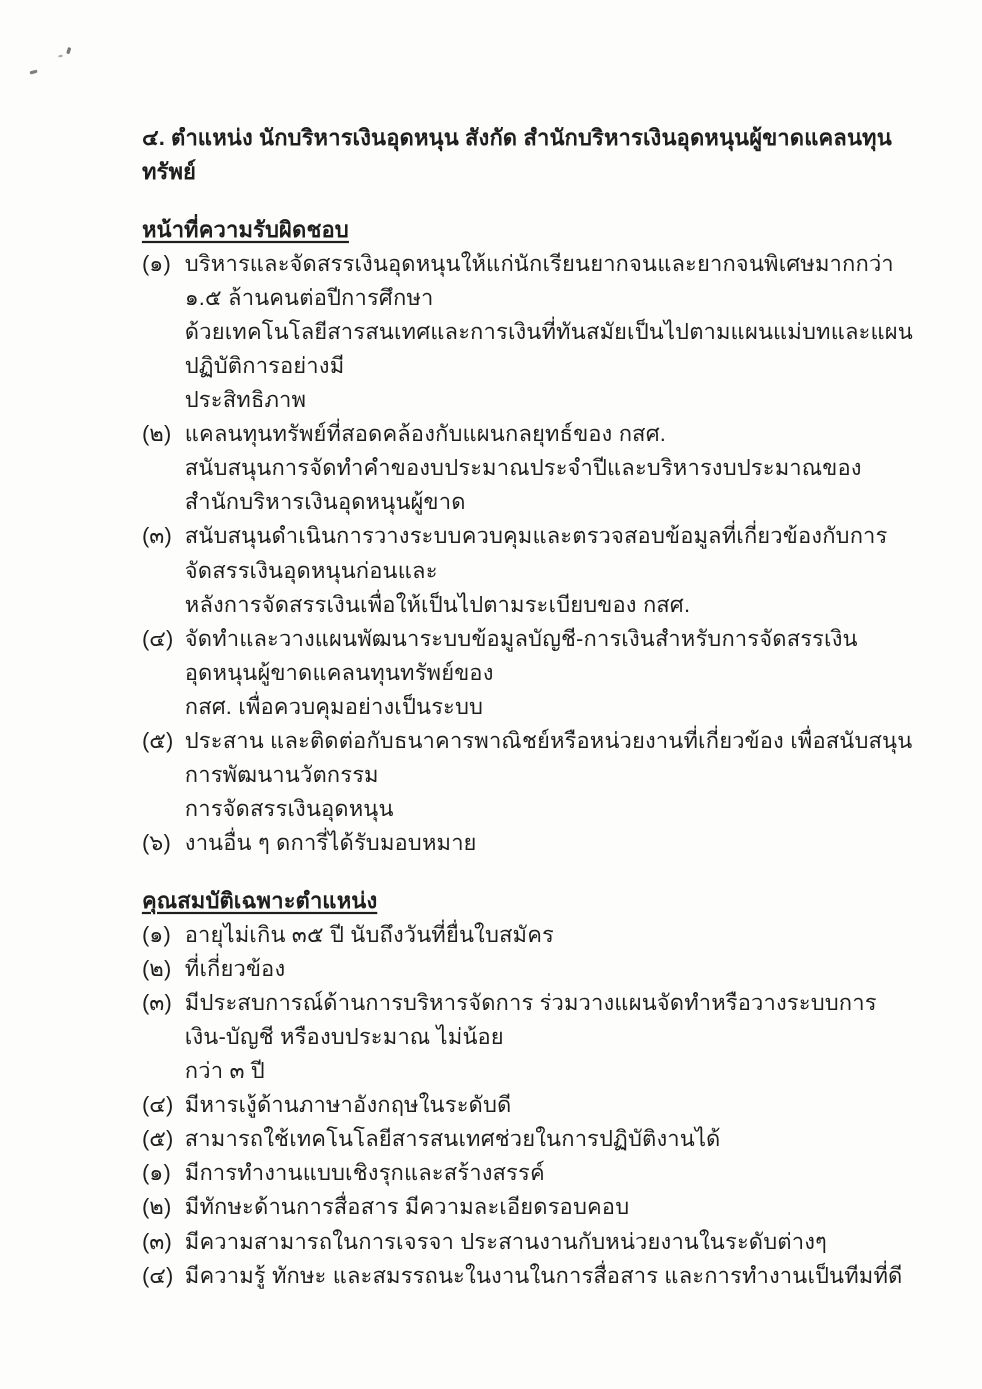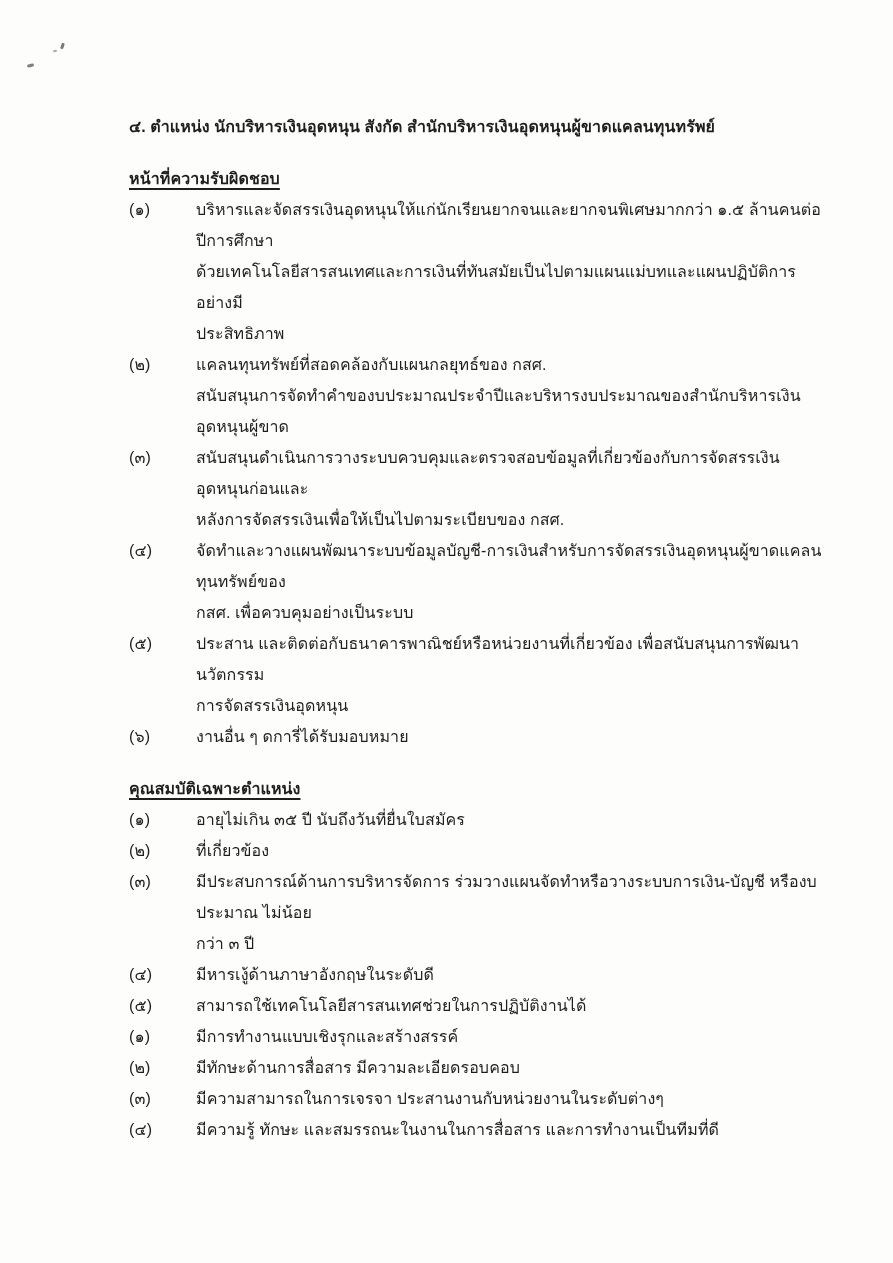--- a/index.html
+++ b/index.html
@@ -11,40 +11,40 @@
     background: #fdfdfc;
     font-family: "Liberation Sans", "DejaVu Sans", sans-serif;
     color: #1e1e1e;
     overflow: hidden;
   }
   .content {
     position: absolute;
     left: 129px;
     top: 111px;
     width: 701px;
-    font-size: 16px;
+    font-size: 20px;
     line-height: 31px;
     letter-spacing: 0.1px;
   }
   .doc-title {
     font-weight: 700;
   }
   .section-heading {
     font-weight: 700;
     margin-top: 21px;
   }
   .section-heading .hd {
     text-decoration: underline;
     text-decoration-thickness: 1.5px;
     text-underline-offset: 4px;
   }
   .item { display: flex; align-items: flex-start; }
   .item .num { flex: 0 0 39px; width: 39px; }
   .item .itext { flex: 1; }
-  .line { display: block; margin-left: 28px; }
+  .line { display: block; }
   
   .speck { position: absolute; background: #4a4a4a; opacity: 0.75; }
   .speck-a { left: 61px; top: 43px; width: 3px; height: 6px; transform: rotate(18deg); border-radius: 1px; }
   .speck-b { left: 53px; top: 50px; width: 4px; height: 2px; transform: rotate(-10deg); border-radius: 1px; opacity: 0.45; }
   .speck-c { left: 27px; top: 64px; width: 7px; height: 3px; transform: rotate(-14deg); border-radius: 2px; opacity: 0.7; }
 </style>
 </head>
 <body>
 
 <div class="page">

